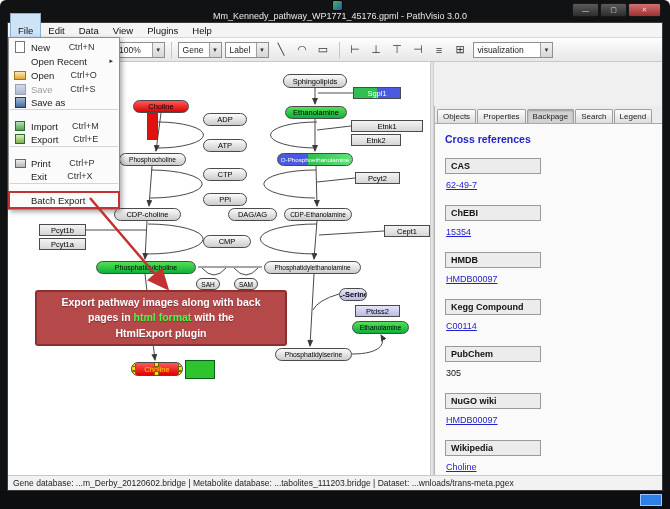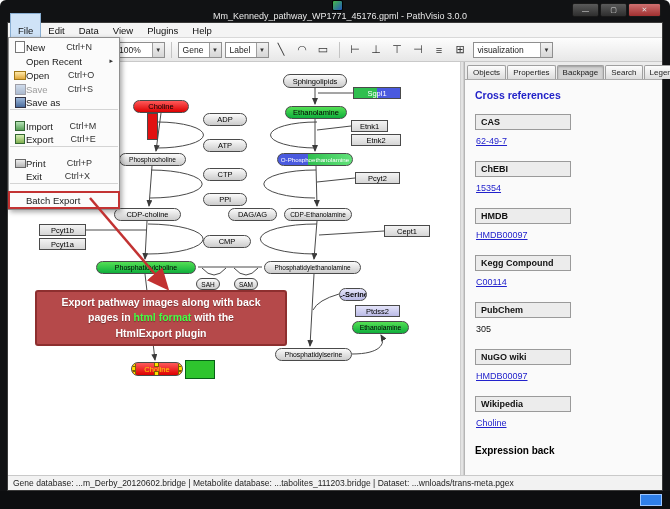--- a/index.html
+++ b/index.html
@@ -75,32 +75,32 @@
   .h-e{right:-1px;top:50%;margin-top:-3px}.h-w{left:-1px;top:50%;margin-top:-3px}
   
   .annotation{position:absolute;left:27px;top:228px;width:252px;height:56px;z-index:5;
               background:#b5494a;border:2px solid #8d2f2f;border-radius:3px;color:#fff;
               font-weight:bold;font-size:10.5px;text-align:center;display:flex;flex-direction:column;
               justify-content:center;line-height:1.45;text-shadow:0 1px 1px rgba(0,0,0,.35);}
   .annotation .hl{color:#46ff46;}
   
   .filemenu{position:absolute;left:8px;top:37px;width:112px;background:#fbfbfb;border:1px solid #8f8f8f;
             box-shadow:2px 2px 5px rgba(0,0,0,.35);z-index:40;padding:2px 1px;font-size:9.5px;color:#1a1a1a;}
-  .fm-item{display:flex;align-items:center;padding:1.5px 5px 1.5px 4px;height:14px;}
+  .fm-item{display:flex;align-items:center;gap:5px;padding:1.5px 5px 1.5px 4px;height:14px;}
   .fm-item .fm-ic{width:12px;display:flex;justify-content:center;}
   .fm-item .fm-shortcut{margin-left:auto;color:#333;font-size:9px;}
   .fm-item .fm-sub{margin-left:auto;font-size:7px;color:#333;}
   .fm-item.disabled{color:#9c9c9c;}
   .fm-item.disabled .ic{opacity:.45;}
   .fm-item.sep{border-bottom:1px solid #d4d4d4;padding-bottom:2px;margin-bottom:9px;}
   .fm-item.highlighted{outline:2px solid #c23232;outline-offset:0;}
   
   .overlay{position:absolute;left:0;top:0;z-index:60;pointer-events:none;}
   
-  .sidebar{width:198px;background:#f0f0f0;display:flex;flex-direction:column;border-left:1px solid #b5b5b5;}
+  .sidebar{width:228px;background:#f0f0f0;display:flex;flex-direction:column;border-left:1px solid #b5b5b5;margin-top:44px;}
   .tabs{height:17px;display:flex;align-items:flex-end;padding:1px 2px 0 2px;gap:1px;background:#ececec;}
   .tab{font-size:8px;padding:2px 5px;border:1px solid #9f9f9f;border-bottom:none;border-radius:2px 2px 0 0;
        background:linear-gradient(180deg,#fdfdfd,#dcdcdc);color:#222;white-space:nowrap;}
   .tab.active{background:#d2d2d2;box-shadow:inset 0 1px 2px rgba(0,0,0,.25);}
   .bp-content{flex:1;background:#fafafa;border-top:1px solid #aaa;padding:9px 10px 4px 10px;overflow:hidden;position:relative;}
   .bp-title{color:#2323c8;font-weight:bold;font-size:10.5px;}
   .bp-section{margin-top:13px;}
   .bp-header{width:96px;background:#ececec;border:1px solid #9a9a9a;padding:2px 5px;font-weight:bold;
              font-size:9px;color:#111;}
   .bp-value{display:inline-block;margin:6px 0 0 1px;font-size:9px;color:#2222cc;text-decoration:underline;}
@@ -283,21 +283,21 @@
           </div>
           <div class="pnode kind-gene fill-redbar" style="left: 139px; top: 51px; width: 11px; height: 27px;">
             <span></span>
           </div>
           <div class="pnode kind-met fill-gray" style="left: 195px; top: 51px; width: 44px; height: 13px;">
             <span>ADP</span>
           </div>
           <div class="pnode kind-met fill-gray" style="left: 195px; top: 77px; width: 44px; height: 13px;">
             <span>ATP</span>
           </div>
-          <div class="pnode kind-gene fill-gray" style="left: 343px; top: 58px; width: 37px; height: 12px;">
+          <div class="pnode kind-gene fill-gray" style="left: 343px; top: 58px; width: 72px; height: 12px;">
             <span>Etnk1</span>
           </div>
           <div class="pnode kind-gene fill-gray" style="left: 343px; top: 72px; width: 50px; height: 12px;">
             <span>Etnk2</span>
           </div>
           <div class="pnode kind-met fill-gray" style="left: 111px; top: 91px; width: 67px; height: 13px; font-size: 6.6px;">
             <span>Phosphocholine</span>
           </div>
           <div class="pnode kind-met fill-bluegreen" style="left: 269px; top: 91px; width: 76px; height: 13px; font-size: 6.2px;">
             <span>O-Phosphoethanolamine</span>

